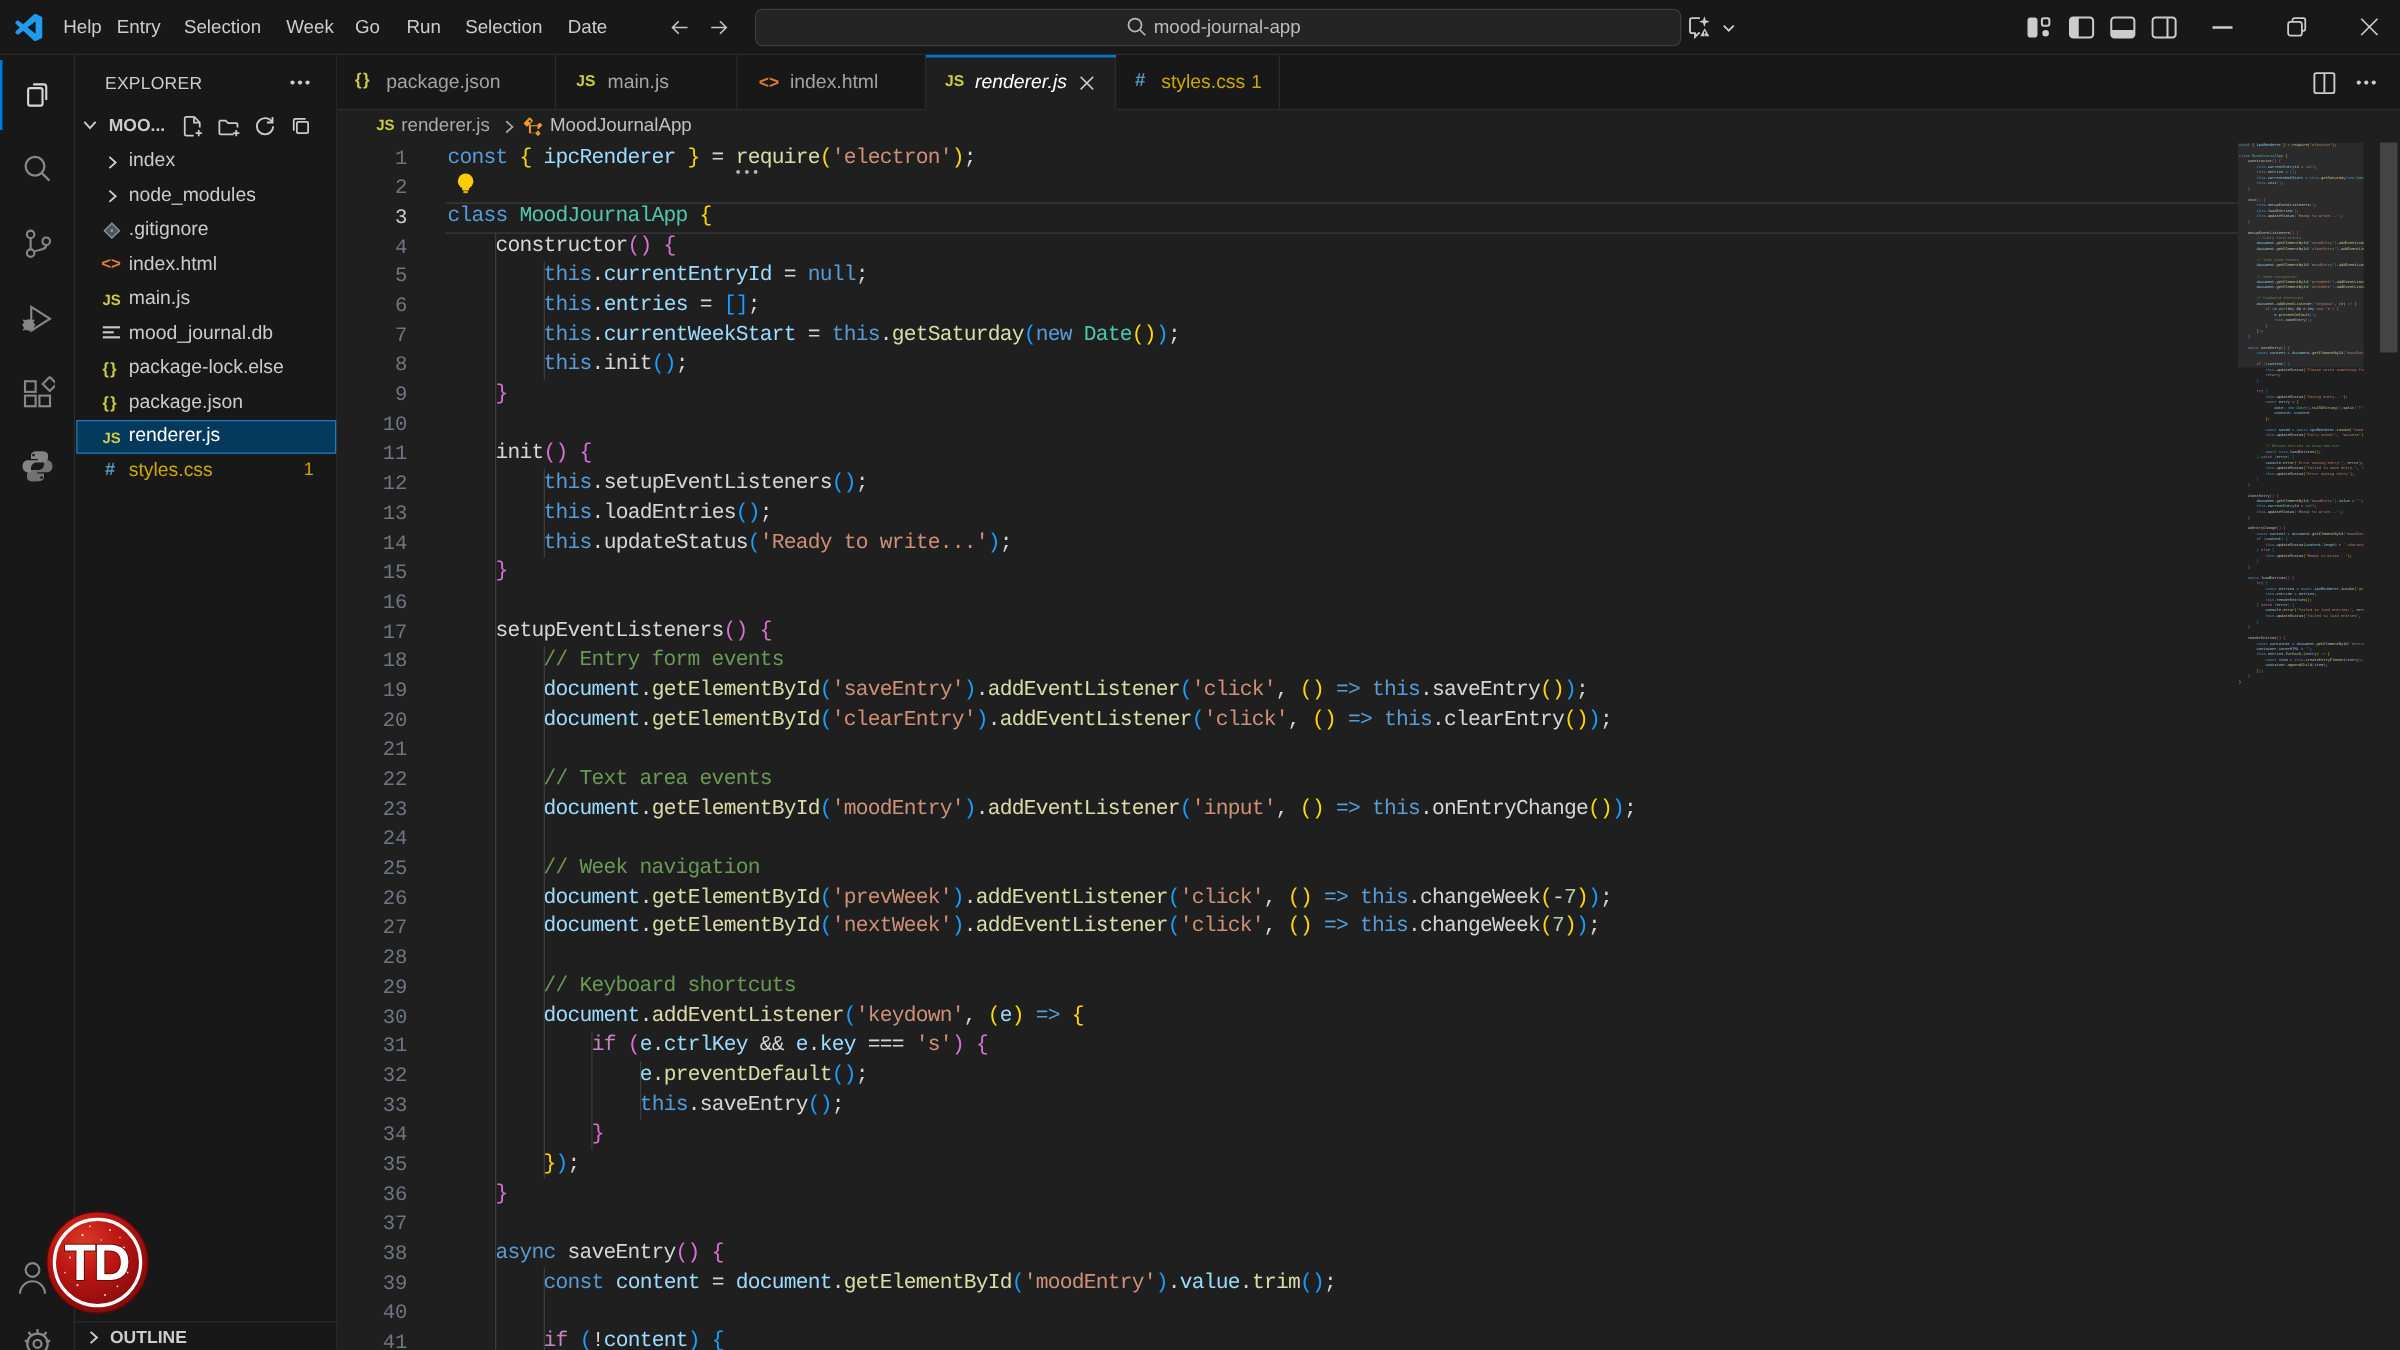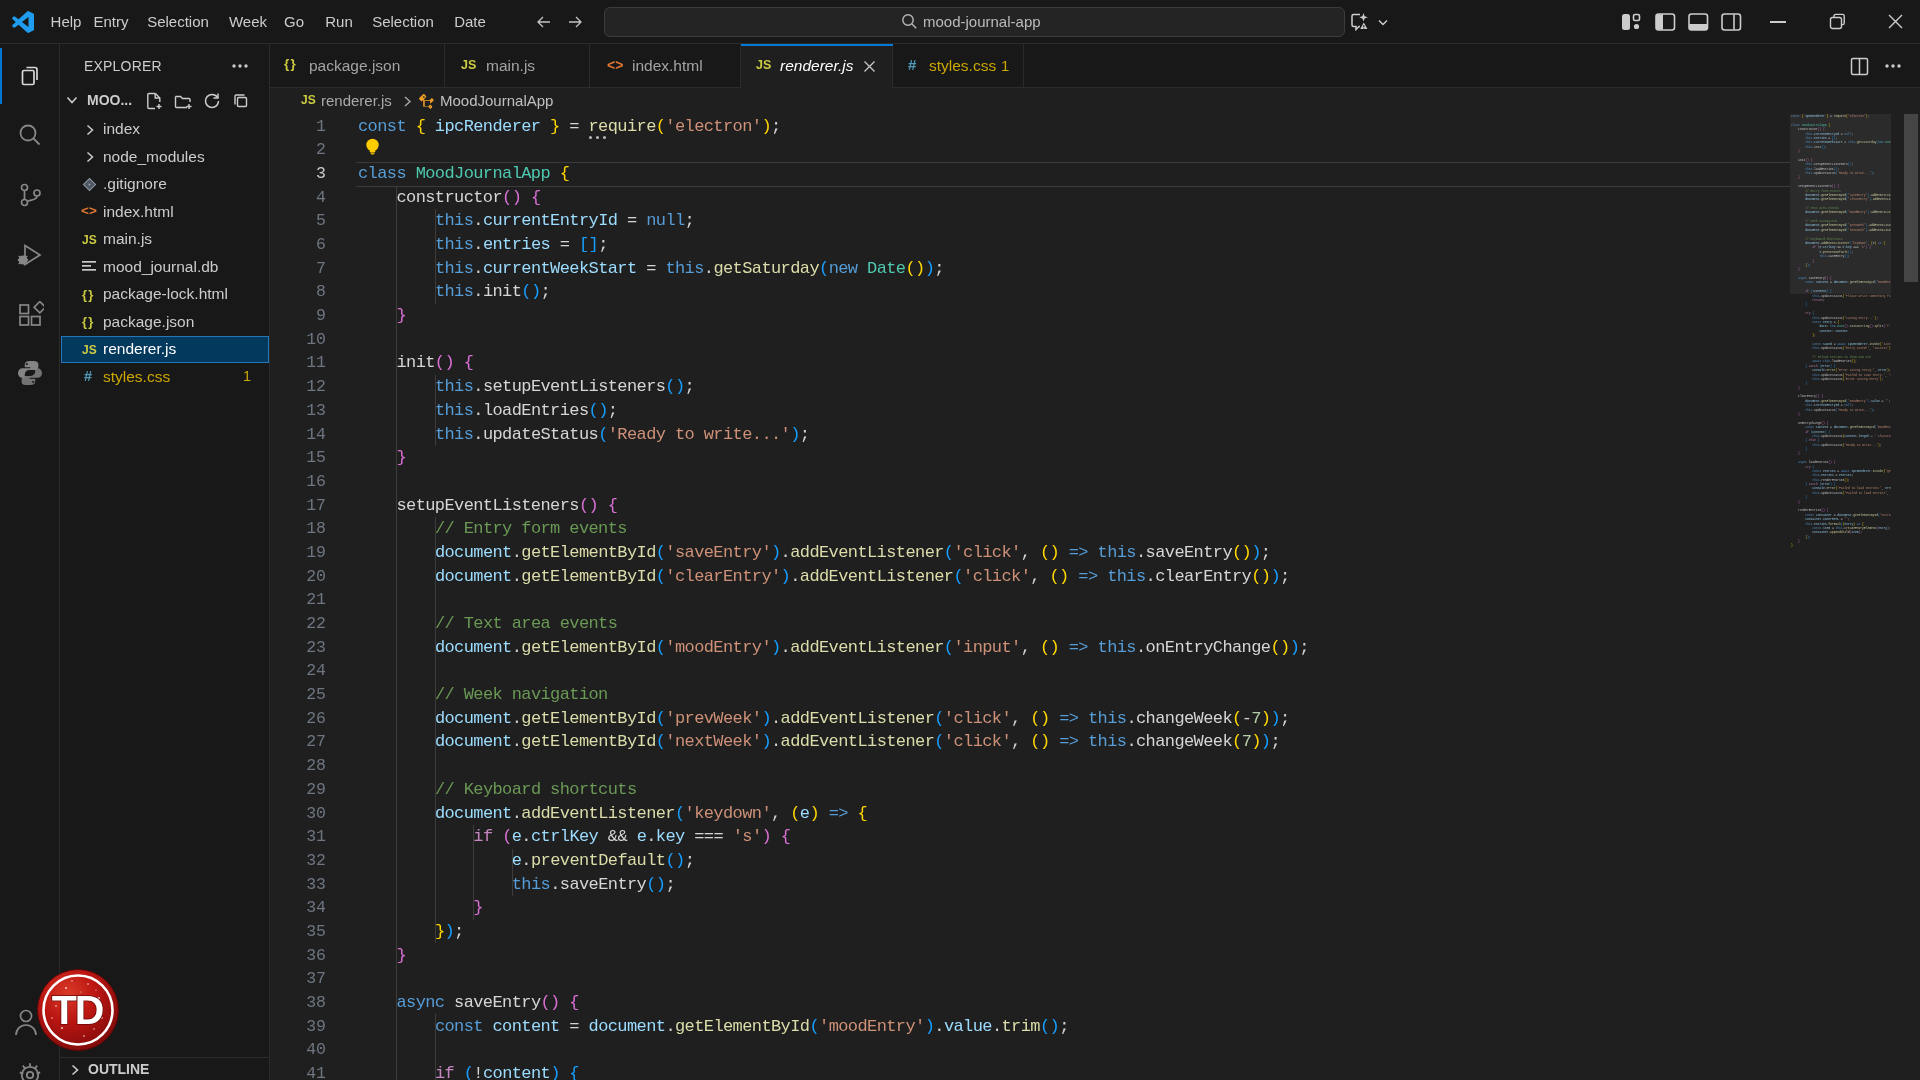--- a/index.html
+++ b/index.html
@@ -218,21 +218,21 @@
 <span class="abs" style="left:103px;top:202.75px;color:#cccccc;font-size:15.5px">index.html</span>
 <span class="abs" style="left:82px;top:232.75px;color:#cbcb41;font-size:12px;font-weight:bold">JS</span>
 <span class="abs" style="left:103px;top:230.25px;color:#cccccc;font-size:15.5px">main.js</span>
 <svg class="abs" style="left:82px;top:260.25px" width="14" height="14" viewBox="0 0 14 14" fill="#c9c9c9">
     <rect x="0" y="1" width="14" height="1.7"></rect>
     <rect x="0" y="5" width="9" height="1.7"></rect>
     <rect x="0" y="9" width="14" height="1.7"></rect>
   </svg>
 <span class="abs" style="left:103px;top:257.75px;color:#cccccc;font-size:15.5px">mood_journal.db</span>
 <span class="abs" style="left:82px;top:286.75px;color:#cbcb41;font-size:13px;font-weight:bold">{ }</span>
-<span class="abs" style="left:103px;top:285.25px;color:#cccccc;font-size:15.5px">package-lock.html</span>
+<span class="abs" style="left:103px;top:285.25px;color:#cccccc;font-size:15.5px">package-lock.else</span>
 <span class="abs" style="left:82px;top:314.25px;color:#cbcb41;font-size:13px;font-weight:bold">{ }</span>
 <span class="abs" style="left:103px;top:312.75px;color:#cccccc;font-size:15.5px">package.json</span>
 <div class="abs" style="left:61px;top:335.75px;width:208px;height:27.5px;background:#04395e;border:1px solid #2477b8"></div>
 <span class="abs" style="left:82px;top:342.75px;color:#cbcb41;font-size:12px;font-weight:bold">JS</span>
 <span class="abs" style="left:103px;top:340.25px;color:#ffffff;font-size:15.5px">renderer.js</span>
 <span class="abs" style="left:84px;top:368.25px;color:#519aba;font-size:14.5px;font-weight:bold">#</span>
 <span class="abs" style="left:103px;top:367.75px;color:#cca700;font-size:15.5px">styles.css</span>
 <span class="abs" style="left:243px;top:367.75px;color:#cca700;font-size:14.5px">1</span>
 <div class="abs" style="left:60px;top:1057px;width:210px;height:1px;background:#2b2b2b"></div>
 <svg class="abs" style="left:71px;top:1064px" width="9" height="12" viewBox="0 0 9 12" fill="none" stroke="#cccccc" stroke-width="1.6">

